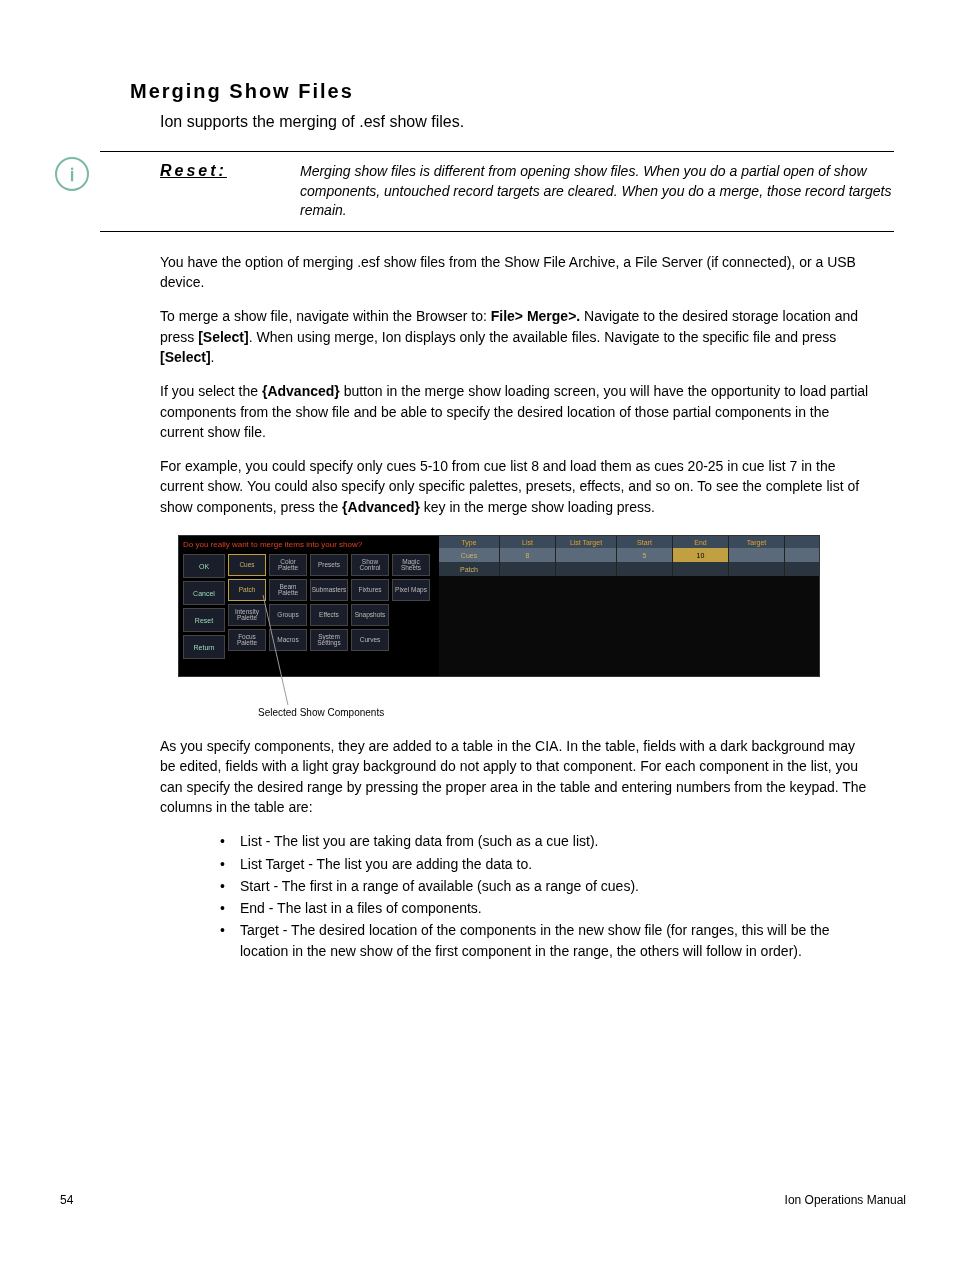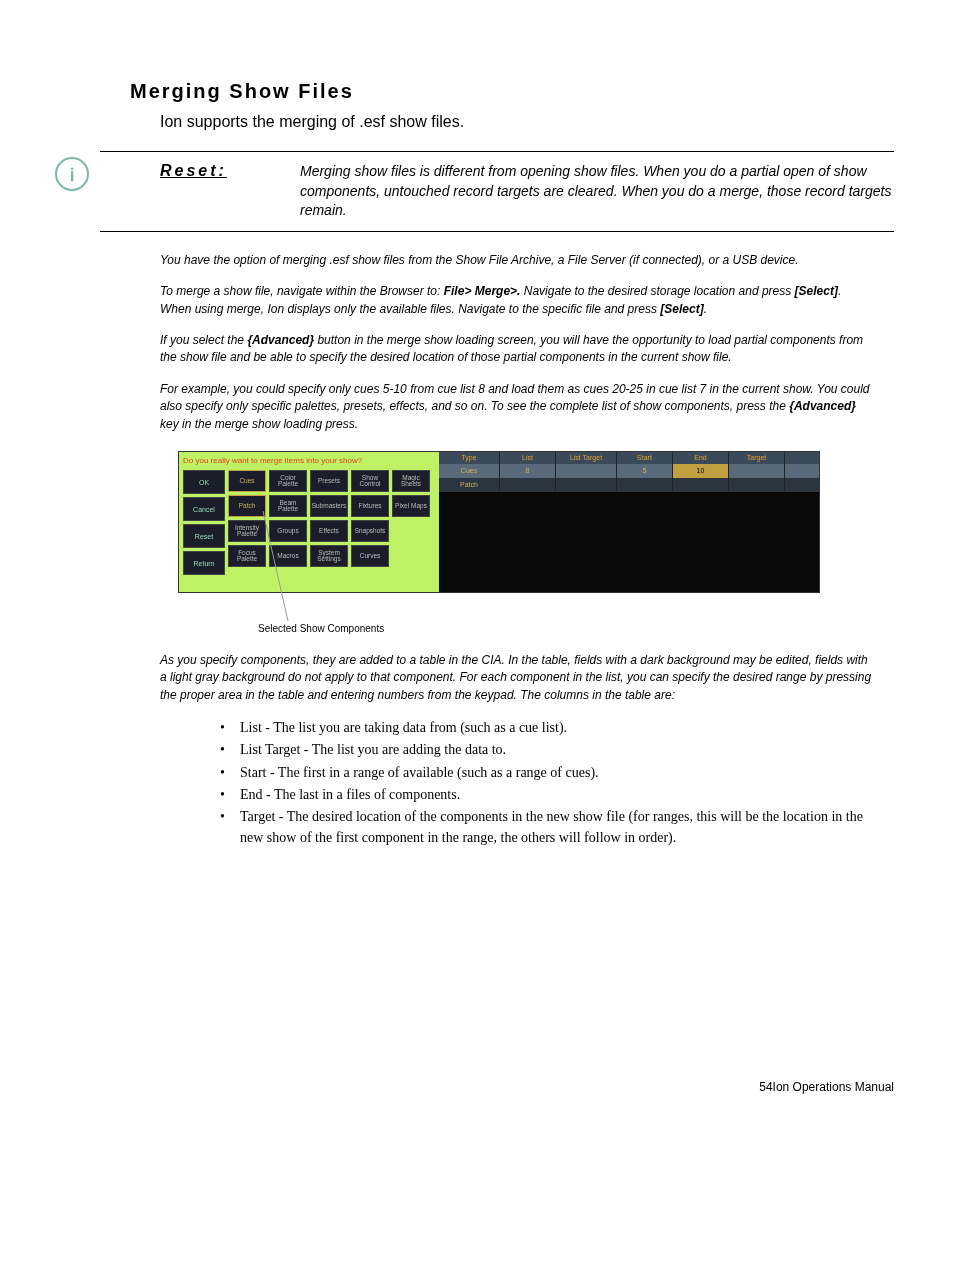--- a/index.html
+++ b/index.html
@@ -61,32 +61,31 @@
     width: 140px;
     flex-shrink: 0;
     margin-left: 60px;
   }
   .note-text {
     font-style: italic;
     font-size: 14px;
     line-height: 1.4;
   }
   p {
-    font-size: 12px;
+    font-size: 14px;
     line-height: 1.45;
     margin: 0 0 14px 0;
-    font-style: italic;
   }
   .figure {
     margin: 18px 0 8px 18px;
     position: relative;
   }
   .screenshot {
     display: flex;
-    background: #bef264;
+    background: #000000;
     border: 1px solid #333;
     width: 640px;
     height: 140px;
     position: relative;
   }
   .left-panel {
     width: 260px;
     padding: 4px;
     box-sizing: border-box;
   }
@@ -172,39 +171,38 @@
   }
   .c1{width:60px}.c2{width:55px}.c3{width:60px}.c4{width:55px}.c5{width:55px}.c6{width:55px}
   .caption {
     font-size: 10px;
     margin: 30px 0 18px 80px;
   }
   .col-list {
     margin: 0 0 12px 50px;
     padding: 0;
     list-style: none;
-    font-family: Liberation Serif, serif;
   }
   .col-list li {
     font-size: 14px;
     line-height: 1.45;
     position: relative;
     padding-left: 30px;
     margin-bottom: 2px;
   }
   .col-list li::before {
     content: "•";
     position: absolute;
     left: 10px;
   }
   .footer {
     display: flex;
-    justify-content: flex-end;
+    justify-content: space-between;
     margin-top: 180px;
-    padding: 0 60px 0 60px;
+    padding: 0 48px 0 60px;
     font-size: 12px;
   }
 </style>
 </head>
 <body>
 
 <div class="page">
   <h1>Merging Show Files</h1>
   <div class="intro">Ion supports the merging of .esf show files.</div>
 

